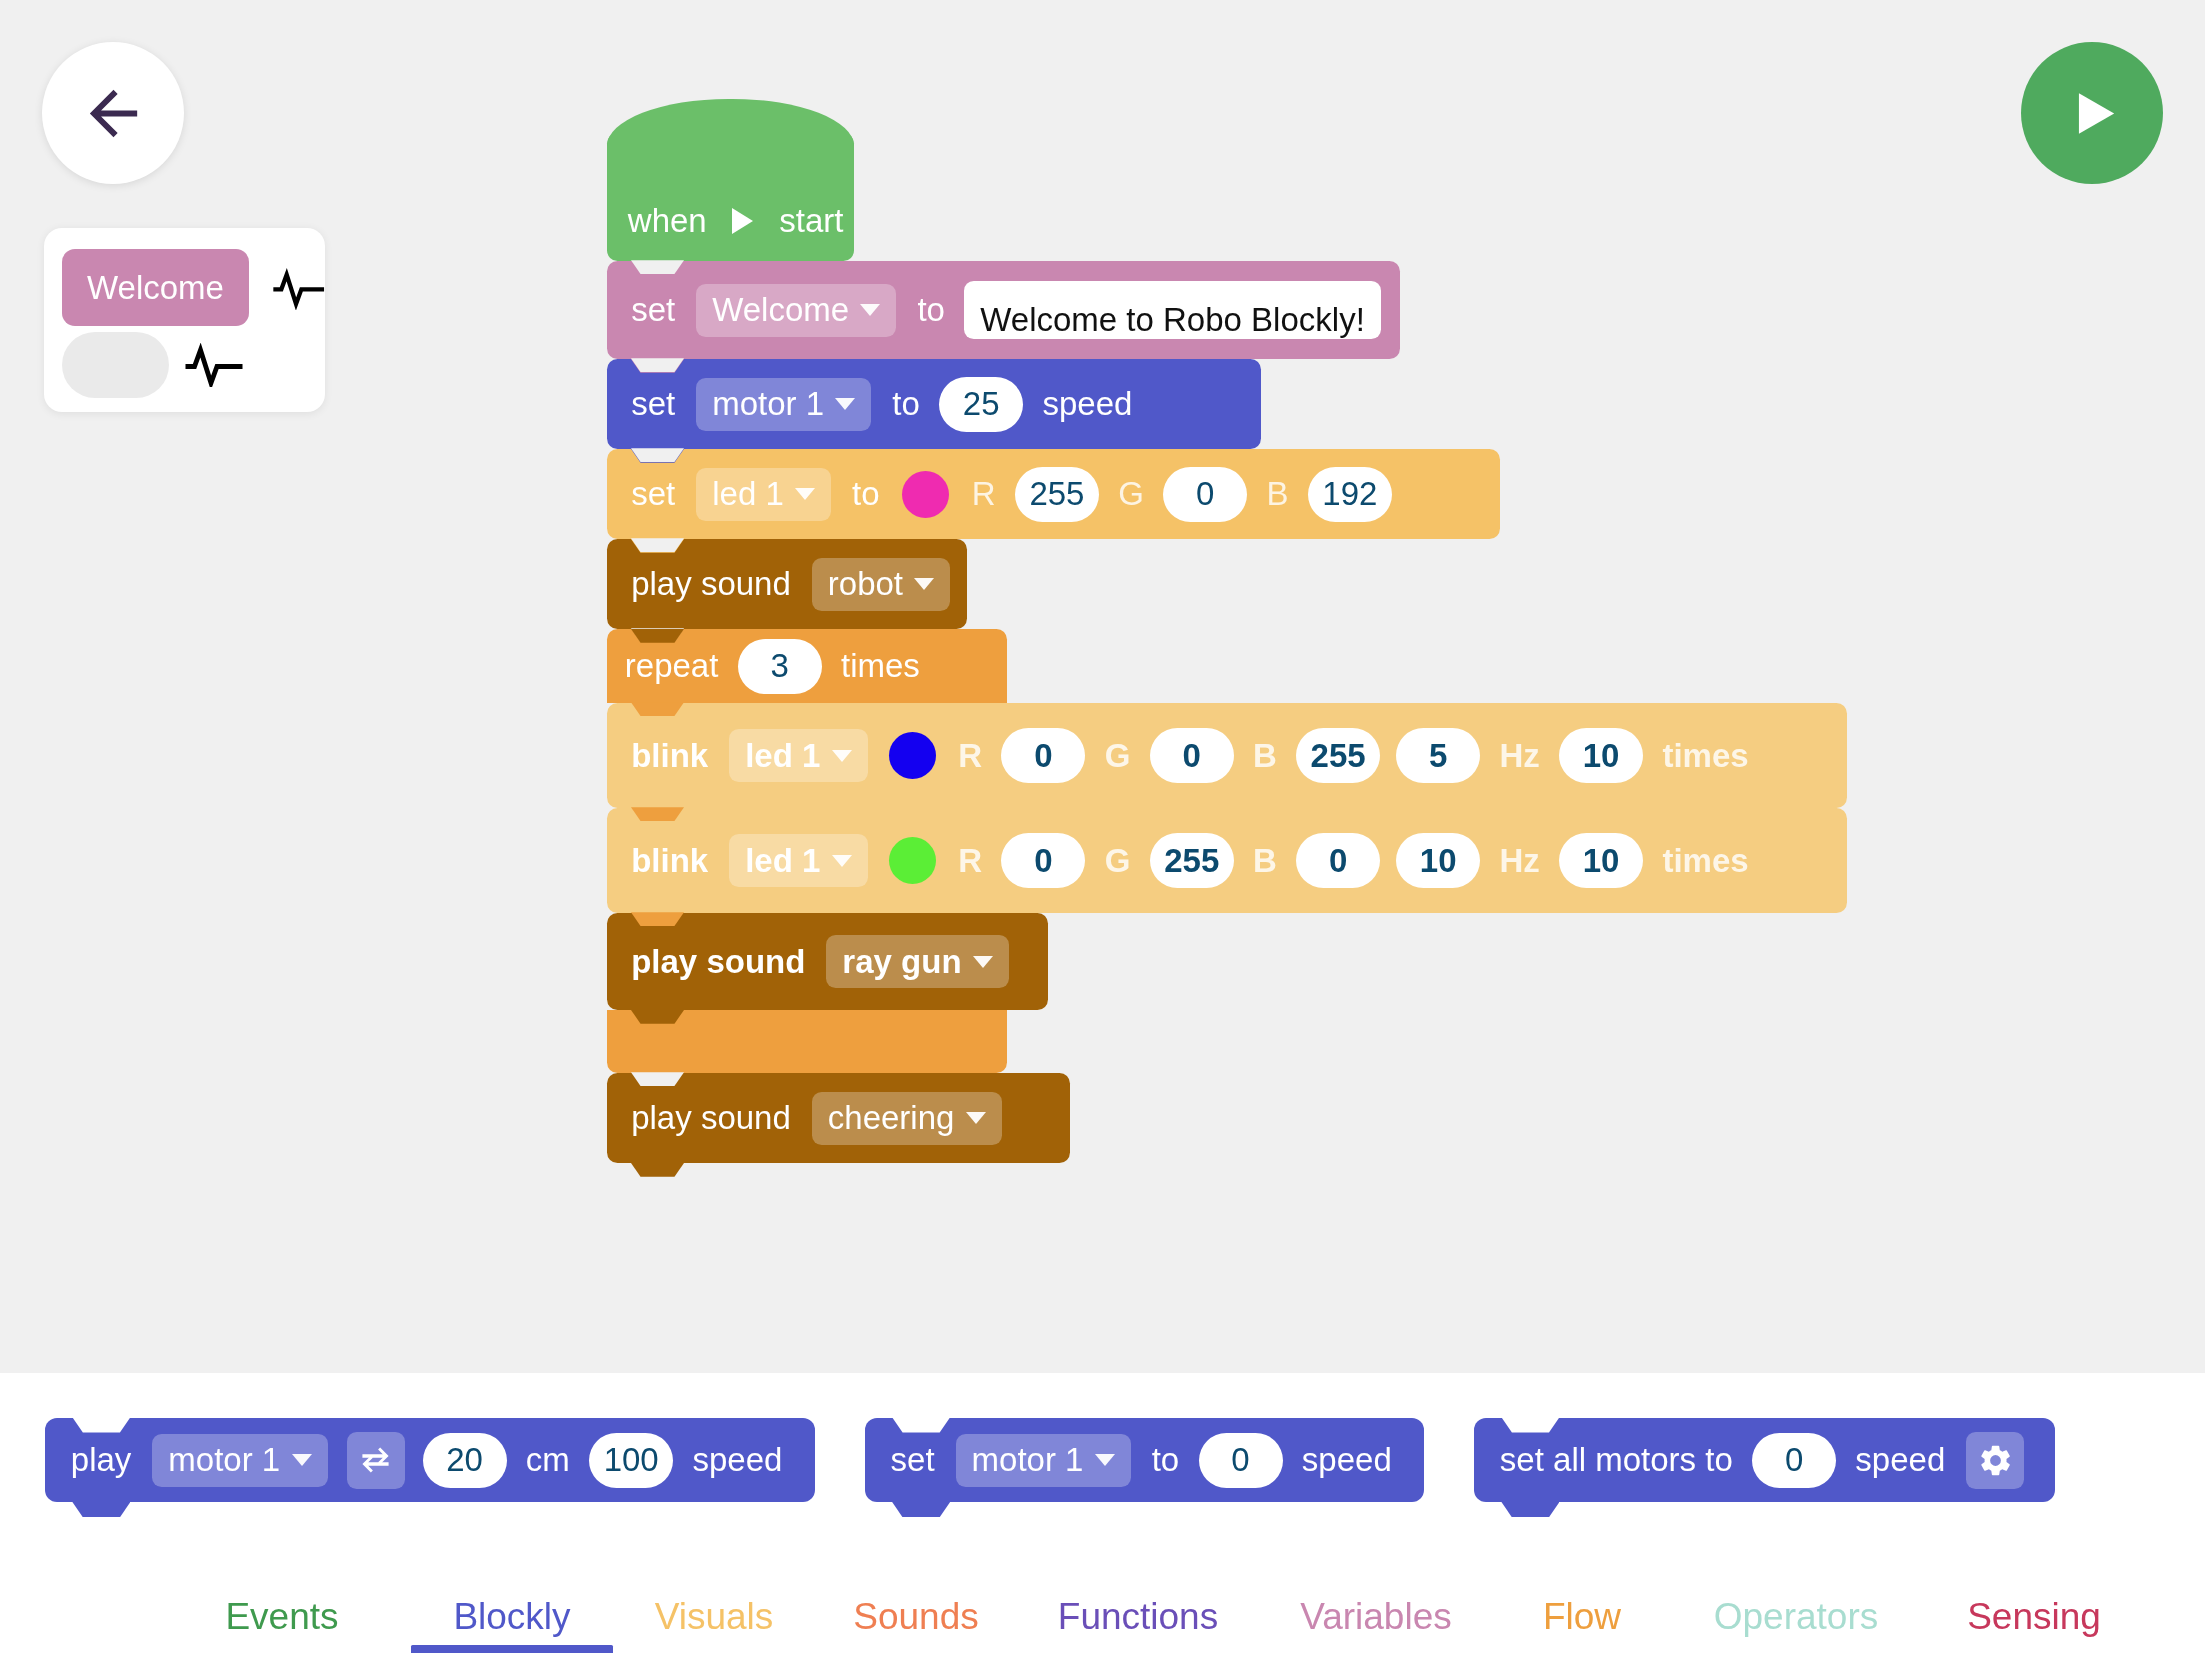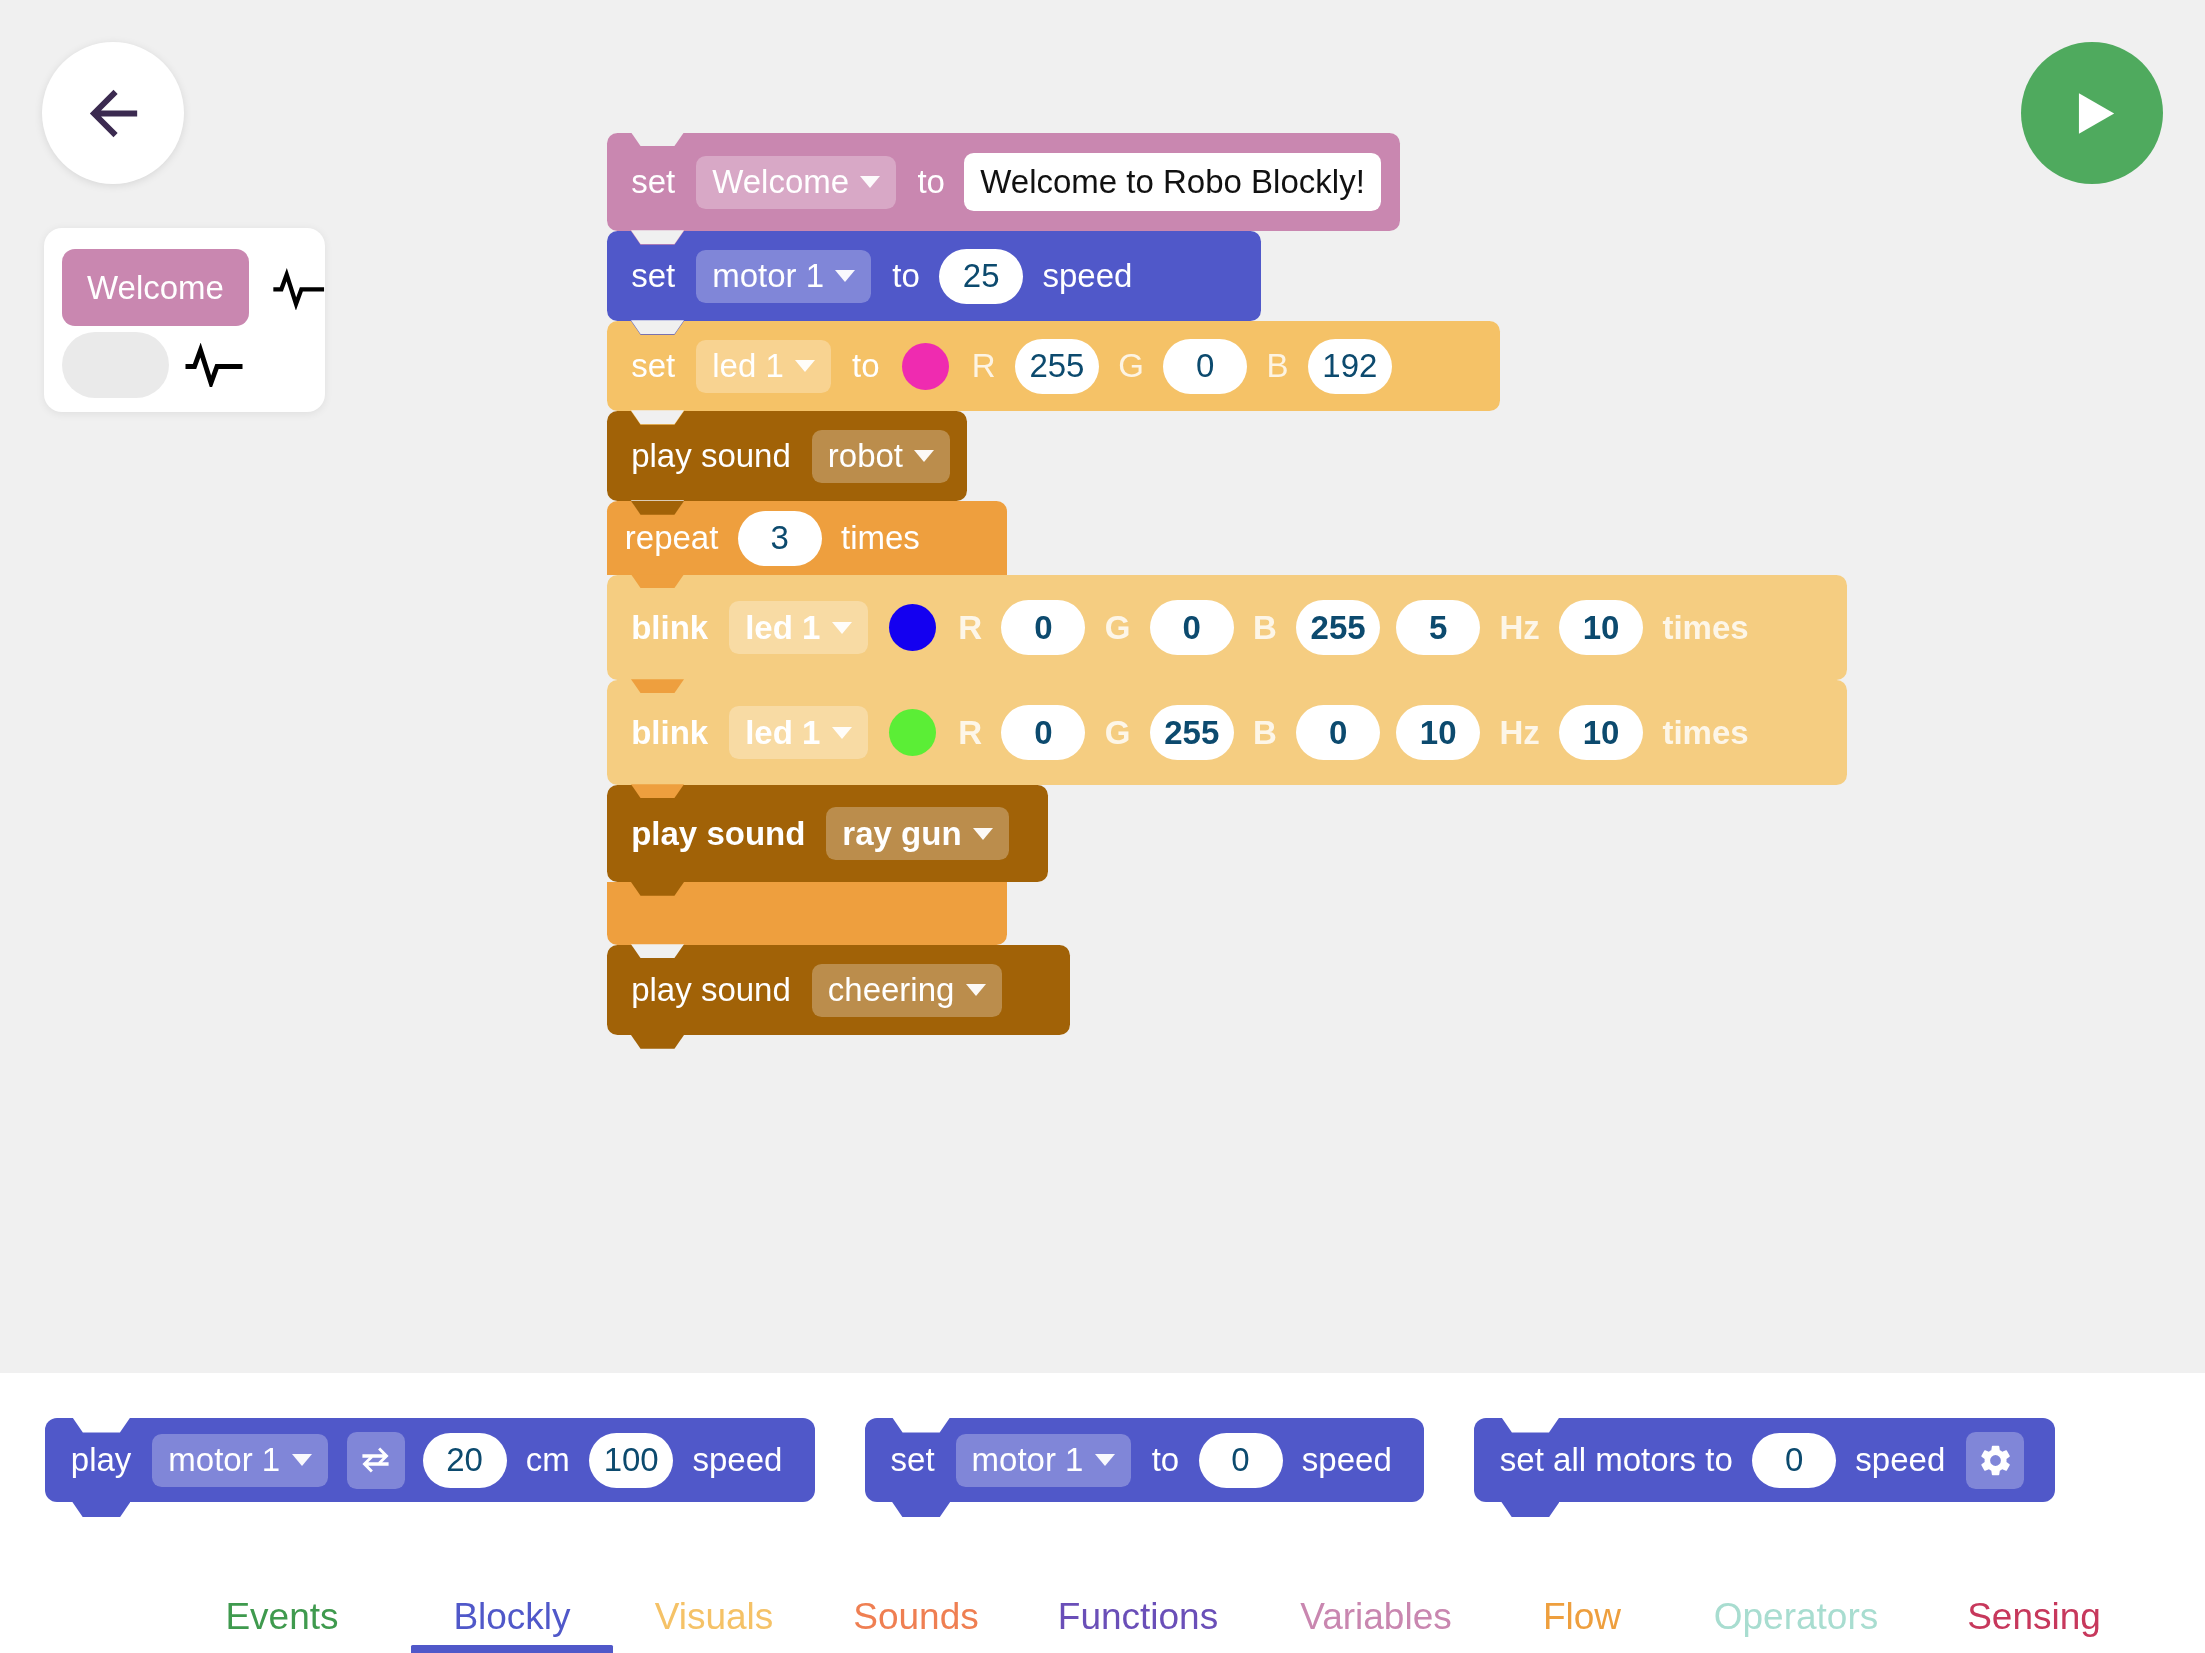--- a/index.html
+++ b/index.html
@@ -110,21 +110,21 @@
     min-width: 84px; height: 55px;
     display: flex; align-items: center; justify-content: center;
     font-size: 33px; margin: 0 8px;
     padding: 0 14.5px;
   }
   
   .txtfield {
     background: #ffffff; color: #111111;
     border-radius: 9.7px;
     height: 58px;
-    display: flex; align-items: center;
+    display: flex; align-items: flex-end;
     font-size: 33px; padding: 0 16px; margin: 0 8px;
   }
   .swatch {
     width: 47px; height: 47px; border-radius: 50%;
     margin: 0 11.3px; flex: 0 0 auto;
   }
   .c-var    { background: #c987b0; }
   .c-motion { background: #5058c9; }
   .c-visual { background: #f5c267; }
   .c-blink  { background: #f5cd81; }
@@ -266,20 +266,28 @@
           <span></span>
         </div>
         <svg class="pulse-ico" width="60" height="44" viewBox="0 0 40 28" style="margin-left:14.5px">
           <path d="M1 15h6l4-11 7 22 4-11h17" fill="none" stroke="#000000" stroke-width="3.2" stroke-linejoin="miter" stroke-linecap="butt"></path>
         </svg>
       </div>
     </div>
 
     <div class="script" style="left:607px; top:133px;">
 
+      <div class="hat">
+        <div class="hat-inner">
+          <span class="lbl first">when</span>
+          <span class="play-tri-sm"></span>
+          <span class="lbl">start</span>
+        </div>
+        <div style="position:absolute; left:24px; bottom:-13.7px; width:53px; height:13.7px; background:#6bbf69; clip-path:polygon(0 0,100% 0,82% 100%,18% 100%);"></div>
+      </div>
 
       <div class="block c-var notch-top tab-bot" style="width:793px; height:98px; margin-top:0;">
         <span class="lbl first">set</span>
         <div class="dd">
           <span>Welcome</span>
           <span class="caret"></span>
         </div>
         <span class="lbl">to</span>
         <div class="txtfield">
           <span>Welcome to Robo Blockly!</span>

